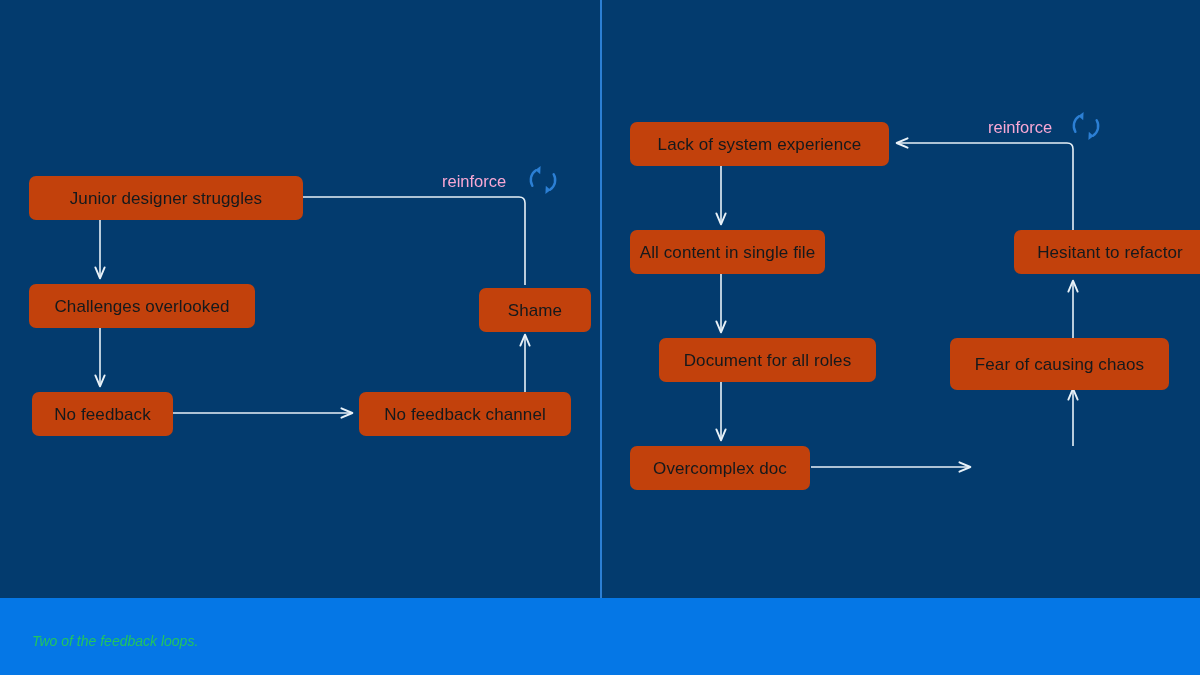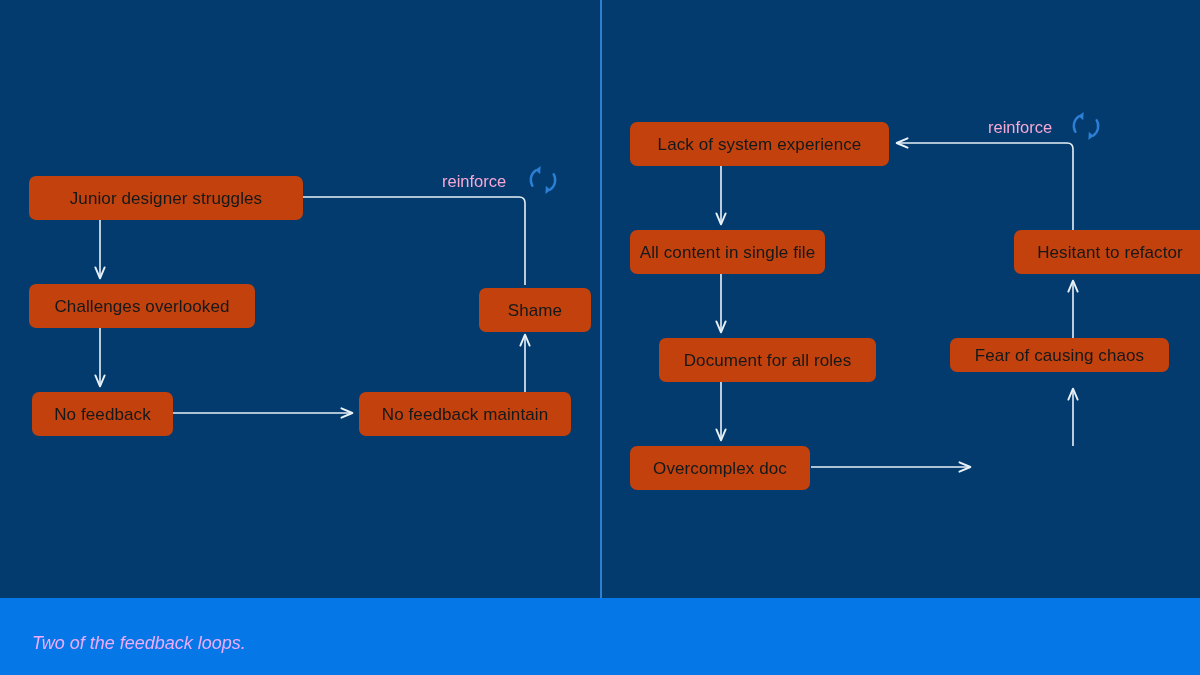--- a/index.html
+++ b/index.html
@@ -72,23 +72,23 @@
     left: 0;
     top: 598px;
     width: 1200px;
     height: 77px;
     background: #0577E6;
   }
   .caption-text {
     position: absolute;
     left: 32px;
     top: 634px;
-    font-size: 18px;
+    font-size: 14px;
     font-style: italic;
-    color: #f0abfc;
+    color: #22c55e;
     line-height: 1;
     white-space: nowrap;
   }
 </style>
 </head>
 <body>
 
 <div id="stage">
 
   <div class="canvas">
@@ -113,37 +113,37 @@
       <path d="M1073,446 L1073,389" fill="none" stroke="#E8F1F8" stroke-width="1.6" marker-end="url(#arrowhead)"></path>
       <path d="M1073,338 L1073,281" fill="none" stroke="#E8F1F8" stroke-width="1.6" marker-end="url(#arrowhead)"></path>
       <path d="M1073,230 L1073,149 Q1073,143 1067,143 L897,143" fill="none" stroke="#E8F1F8" stroke-width="1.6" marker-end="url(#arrowhead)"></path>
     </svg>
 
     <div class="panel-divider"></div>
 
     <div class="node" style="left:29px; top:176px; width:274px; height:44px;">Junior designer struggles</div>
     <div class="node" style="left:29px; top:284px; width:226px; height:44px;">Challenges overlooked</div>
     <div class="node" style="left:32px; top:392px; width:141px; height:44px;">No feedback</div>
-    <div class="node" style="left:359px; top:392px; width:212px; height:44px;">No feedback maintain</div>
+    <div class="node" style="left:359px; top:392px; width:212px; height:44px;">No feedback channel</div>
     <div class="node" style="left:479px; top:288px; width:112px; height:44px;">Shame</div>
 
     <div class="loop-label" style="left:442px; top:173px;">reinforce</div>
 
     <svg class="loop-icon" style="left:526px; top:163px;" viewBox="0 0 34 34" xmlns="http://www.w3.org/2000/svg">
       <path d="M6.4,22.8 A11.6,11.6 0 0 1 10.0,7.2" fill="none" stroke="#2C7FD4" stroke-width="2.4" stroke-linecap="round"></path>
       <path d="M27.6,11.2 A11.6,11.6 0 0 1 24.0,26.8" fill="none" stroke="#2C7FD4" stroke-width="2.4" stroke-linecap="round"></path>
       <path d="M14.6,3.0 L9.4,7.0 L14.2,11.2 Z" fill="#2C7FD4"></path>
       <path d="M19.4,31.0 L24.6,27.0 L19.8,22.8 Z" fill="#2C7FD4"></path>
     </svg>
 
     <div class="node" style="left:630px; top:122px; width:259px; height:44px;">Lack of system experience</div>
     <div class="node" style="left:630px; top:230px; width:195px; height:44px;">All content in single file</div>
     <div class="node" style="left:659px; top:338px; width:217px; height:44px;">Document for all roles</div>
     <div class="node" style="left:630px; top:446px; width:180px; height:44px;text-align:center;">Overcomplex doc</div>
-    <div class="node" style="left:950px; top:338px; width:219px; height:34px;">Fear of causing chaos</div>
+    <div class="node" style="left:950px; top:338px; width:219px; height:52px;">Fear of causing chaos</div>
     <div class="node" style="left:977px; top:230px; width:192px; height:44px;margin-left:37px;">Hesitant to refactor</div>
 
     <div class="loop-label" style="left:988px; top:119px;">reinforce</div>
 
     <svg class="loop-icon" style="left:1069px; top:109px;" viewBox="0 0 34 34" xmlns="http://www.w3.org/2000/svg">
       <path d="M6.4,22.8 A11.6,11.6 0 0 1 10.0,7.2" fill="none" stroke="#2C7FD4" stroke-width="2.4" stroke-linecap="round"></path>
       <path d="M27.6,11.2 A11.6,11.6 0 0 1 24.0,26.8" fill="none" stroke="#2C7FD4" stroke-width="2.4" stroke-linecap="round"></path>
       <path d="M14.6,3.0 L9.4,7.0 L14.2,11.2 Z" fill="#2C7FD4"></path>
       <path d="M19.4,31.0 L24.6,27.0 L19.8,22.8 Z" fill="#2C7FD4"></path>
     </svg>

